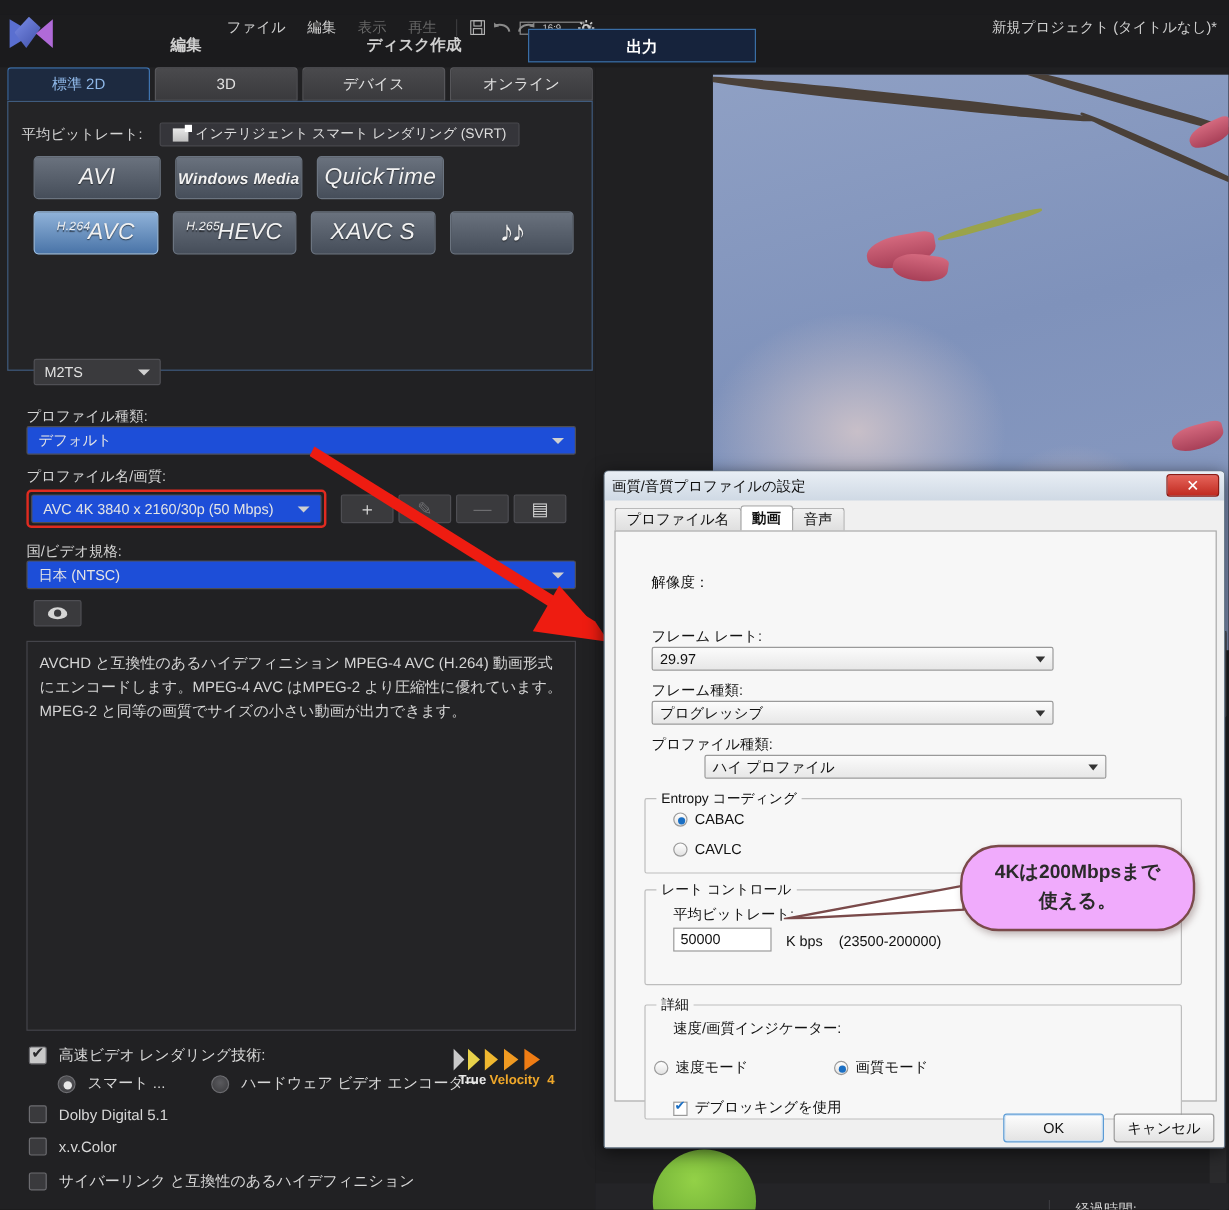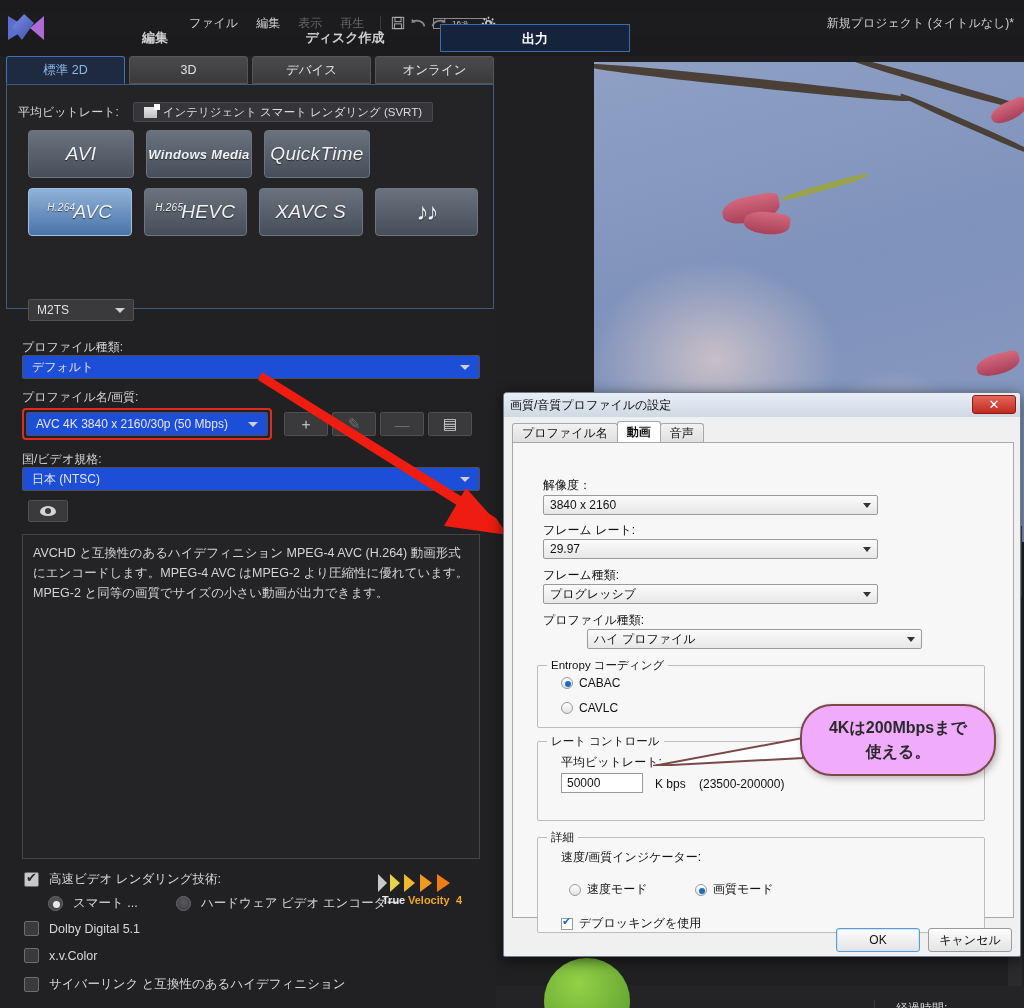--- a/index.html
+++ b/index.html
@@ -58,21 +58,21 @@
     margin-left:14px; background:#35353a; border:1px solid #48484d; border-radius:2px;
     height:20px; line-height:18px; padding:0 10px; font-size:11.5px; color:#dedede; display:flex; align-items:center; gap:6px;
   }
   .svrt-ic { display:inline-block; width:13px; height:11px; background:
       linear-gradient(#e8e8e8,#bfbfbf); position:relative; }
   .svrt-ic::after { content:""; position:absolute; right:-3px; top:-3px; width:6px;height:6px;background:#fff; }
 
   .fmtgrid { position:absolute; left:28px; top:74px; width:450px; }
   .fmtrow { display:flex; gap:12px; margin-bottom:10px; }
   .fmtbtn {
-     width:106px; height:48px; border-radius:4px; border:1px solid #6b7480;
+     width:106px; height:36px; border-radius:4px; border:1px solid #6b7480;
      background:linear-gradient(#6a727e,#464e5a);
      display:flex; align-items:center; justify-content:center;
      color:#f2f2f2; font-style:italic; font-size:19px; letter-spacing:.3px;
      text-shadow:0 1px 1px rgba(0,0,0,.6);
   }
   .fmtbtn.small { font-size:13px; font-weight:bold; }
   .fmtbtn.sel { background:linear-gradient(#8fb2d8,#4a74a8); border-color:#9ec2e8; }
   .fmtbtn sup { font-size:10px; font-style:italic; vertical-align:super; margin-right:-2px; }
   .fmtbtn .notes { font-style:normal; font-size:24px; letter-spacing:-2px; }
 
@@ -411,24 +411,20 @@
 
     <div class="dlg-body">
       <div class="dtabs">
         <div class="dtab">プロファイル名</div>
         <div class="dtab active">動画</div>
         <div class="dtab">音声</div>
       </div>
 
       <div class="dpanel">
         <div class="dlabel" style="left:30px; top:34px;">解像度：</div>
-        <div class="dcombo" style="left:30px; top:52px; width:335px;">
-          <span>3840 x 2160</span>
-          <span class="dcaret"></span>
-        </div>
 
         <div class="dlabel" style="left:30px; top:79px;">フレーム レート:</div>
         <div class="dcombo" style="left:30px; top:96px; width:335px;">
           <span>29.97</span>
           <span class="dcaret"></span>
         </div>
 
         <div class="dlabel" style="left:30px; top:124px;">フレーム種類:</div>
         <div class="dcombo" style="left:30px; top:141px; width:335px;">
           <span>プログレッシブ</span>
@@ -458,21 +454,21 @@
         </div>
         <div class="dlabel" style="left:48px; top:311px;">平均ビットレート:</div>
         <div class="dinput" style="left:48px; top:330px; width:82px;">50000</div>
         <div class="dlabel" style="left:142px; top:334px;">K bps</div>
         <div class="dlabel" style="left:186px; top:334px;">(23500-200000)</div>
 
         <div class="group" style="left:24px; top:394px; width:448px; height:96px;">
           <span class="glegend">詳細</span>
         </div>
         <div class="dlabel" style="left:48px; top:406px;">速度/画質インジケーター:</div>
-        <div class="drow" style="left:56px; top:438px;">
+        <div class="drow" style="left:32px; top:438px;">
           <span class="dradio"></span>
           <span>速度モード</span>
         </div>
         <div class="drow" style="left:182px; top:438px;">
           <span class="dradio on"></span>
           <span>画質モード</span>
         </div>
         <div class="drow" style="left:48px; top:472px;">
           <span class="dchk on"></span>
           <span>デブロッキングを使用</span>

